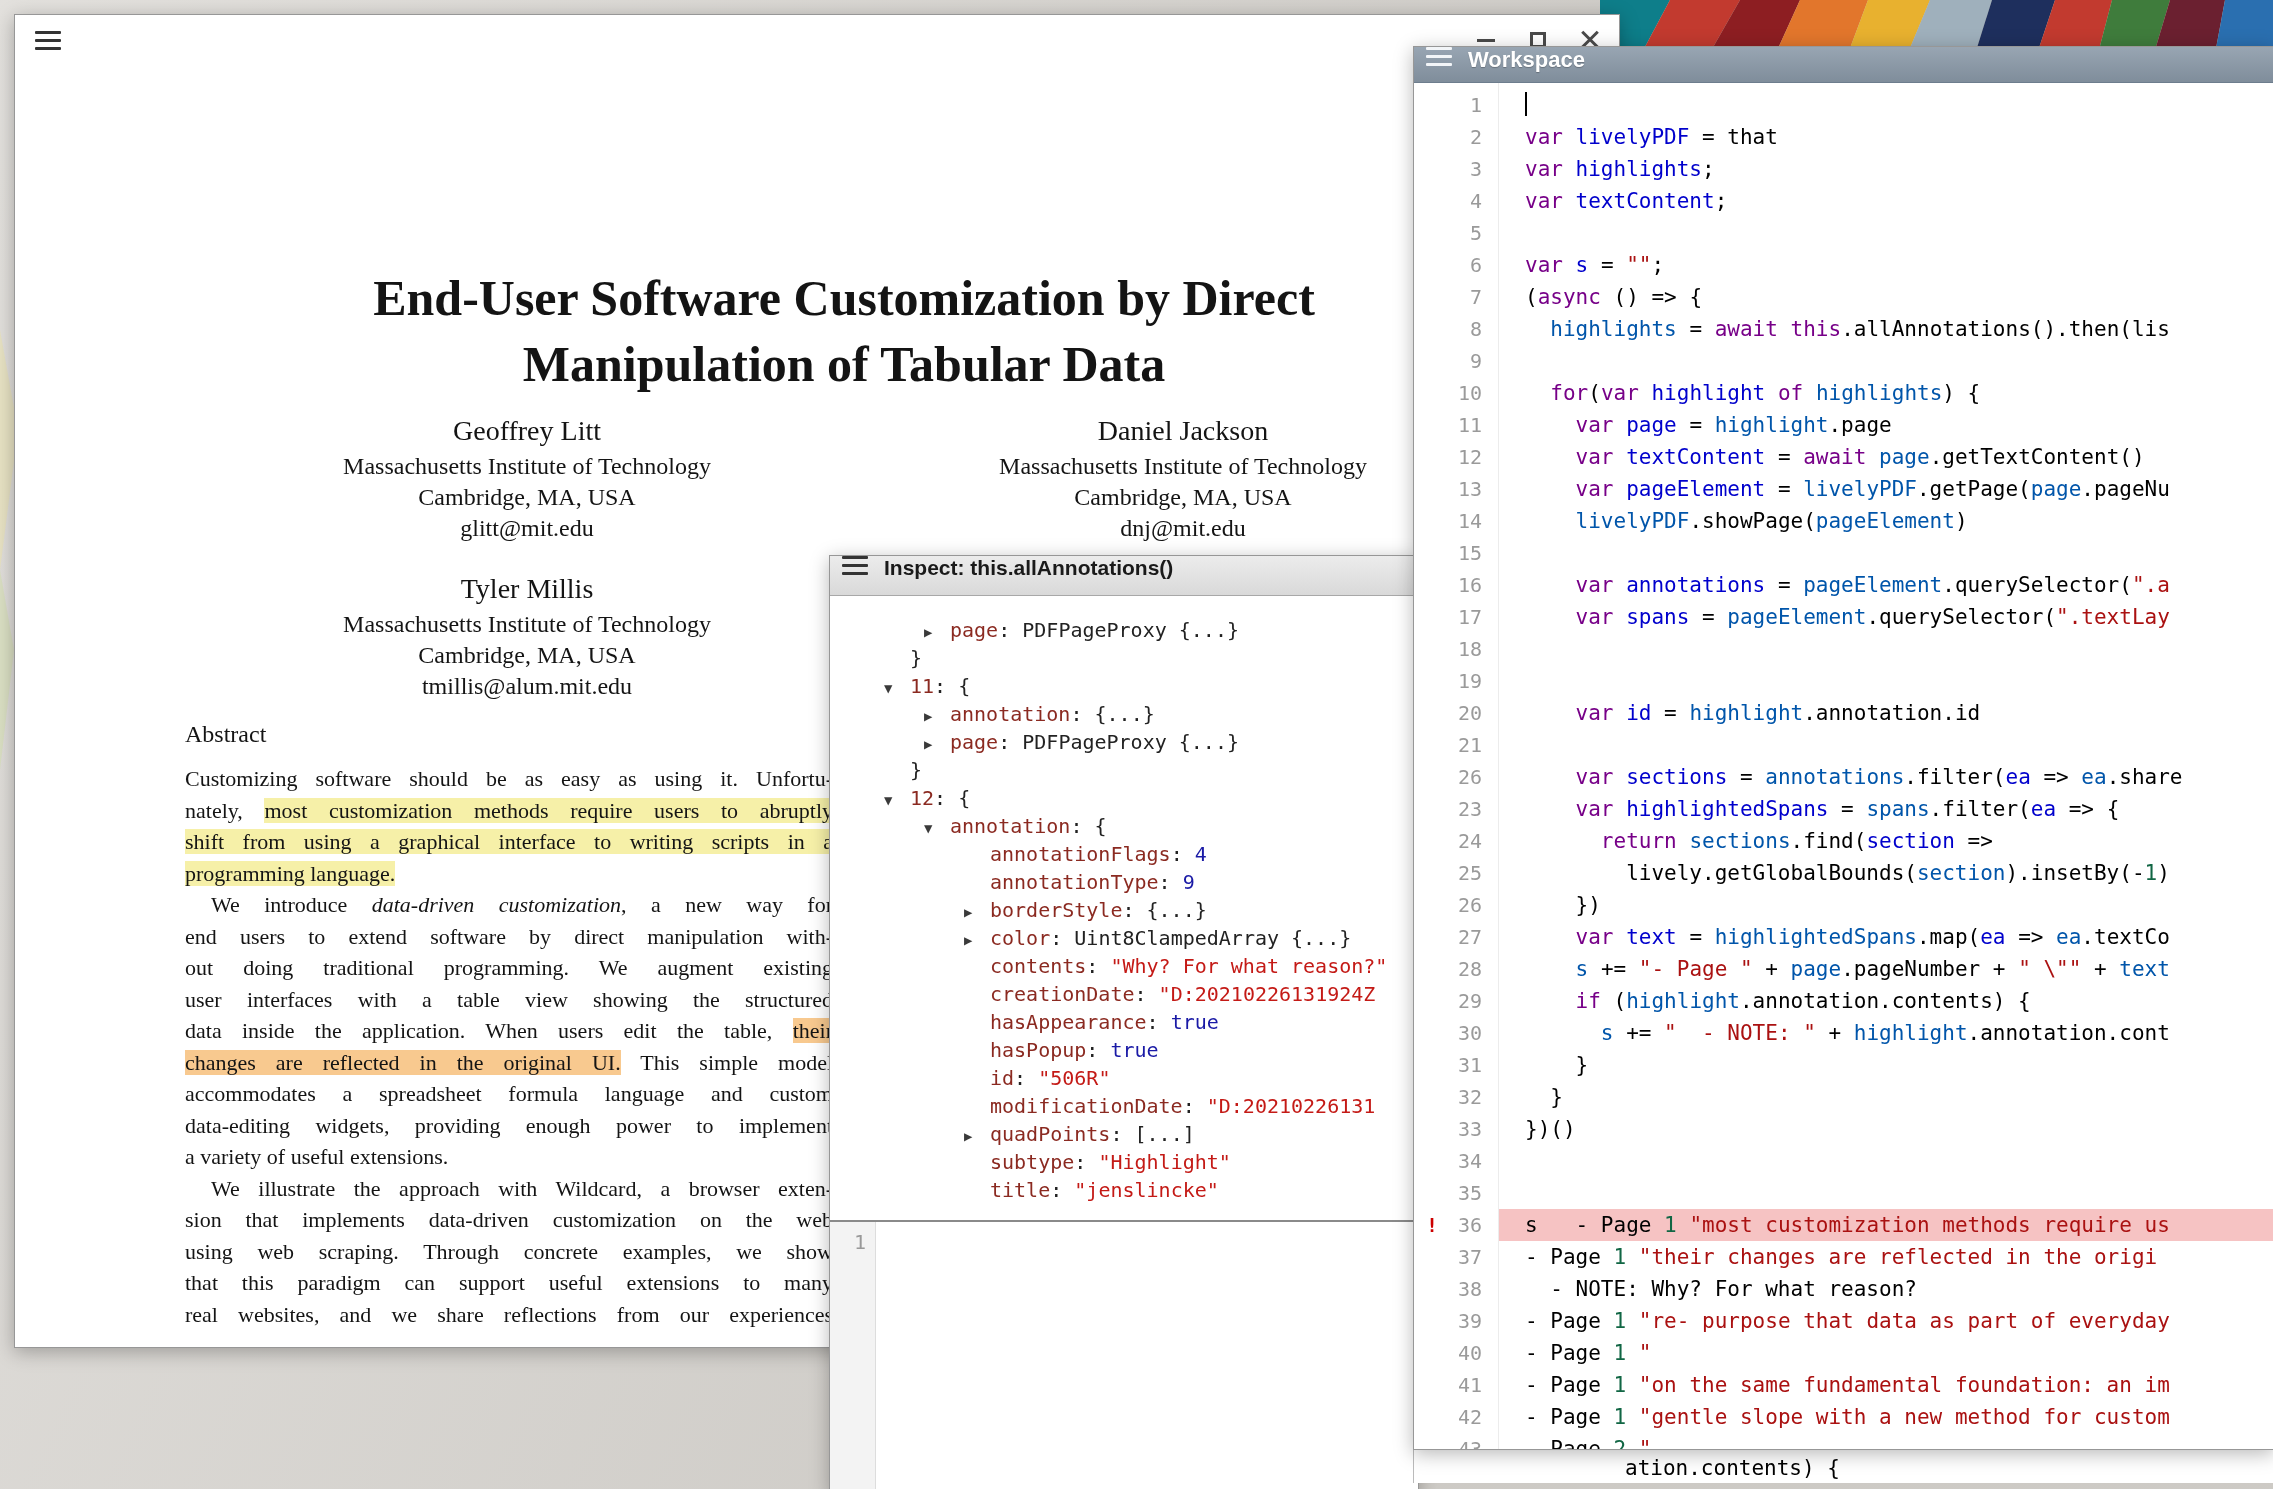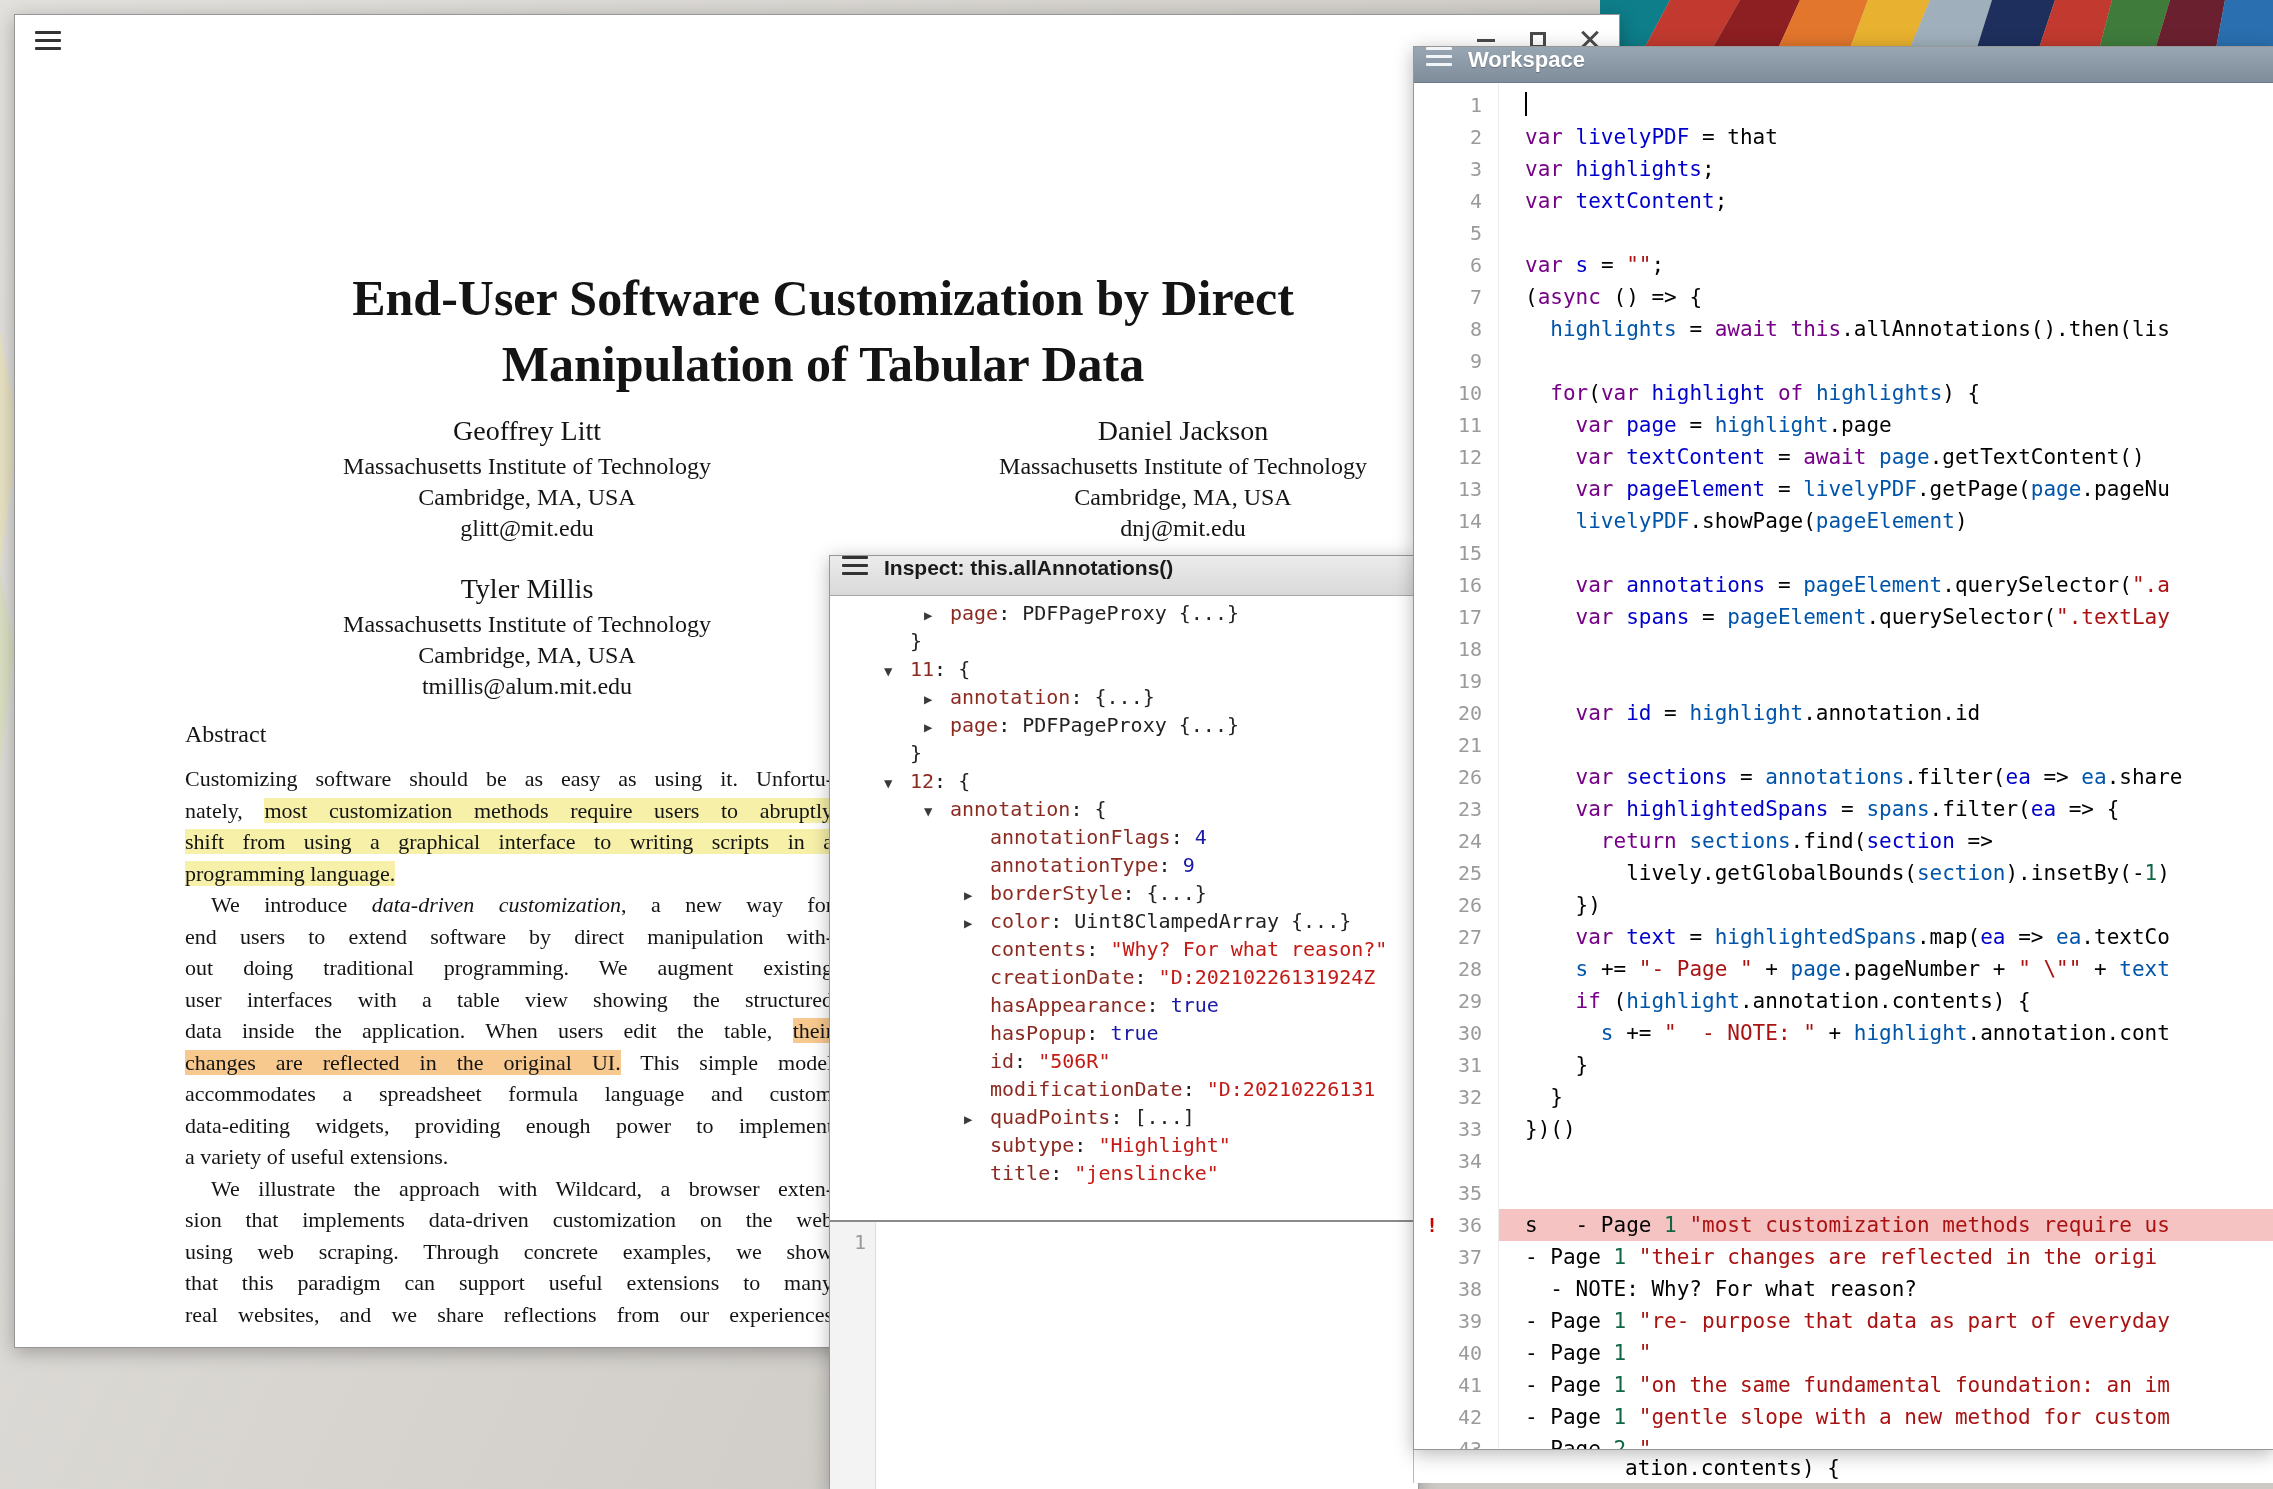--- a/index.html
+++ b/index.html
@@ -19,21 +19,21 @@
   .burger.white i{background:#f2f5f8;}
   #pdf-menu{position:absolute;left:20px;top:16px;}
   #pdf-controls{position:absolute;right:16px;top:12px;display:flex;gap:26px;align-items:center;}
   .wc{width:26px;height:26px;position:relative;cursor:pointer;}
   .wc-min:after{content:"";position:absolute;left:4px;right:4px;top:12px;height:3px;background:#4a4a4a;}
   .wc-max:after{content:"";position:absolute;left:5px;right:5px;top:5px;bottom:5px;border:3px solid #4a4a4a;}
   .wc-close:before,.wc-close:after{content:"";position:absolute;left:2px;right:2px;top:11px;height:3px;background:#4a4a4a;}
   .wc-close:before{transform:rotate(45deg);} .wc-close:after{transform:rotate(-45deg);}
 
   .paper{position:absolute;inset:0;font-family:"Liberation Serif", serif;color:#141414;}
-  .paper-title{position:absolute;left:128px;top:250px;width:1360px;text-align:center;
+  .paper-title{position:absolute;left:149px;top:250px;width:1360px;text-align:center;
     font-weight:bold;font-size:50px;line-height:66px;}
   .author-col{position:absolute;width:520px;text-align:center;}
   .author-col.a0{left:252px;top:398px;} .author-col.a1{left:908px;top:398px;} .author-col.a2{left:252px;top:556px;}
   .author-name{font-size:28px;line-height:36px;margin-bottom:2px;}
   .author-line{font-size:24px;line-height:31px;}
   .abstract-h{position:absolute;left:170px;top:706px;font-size:24px;font-weight:normal;}
   #abstract{position:absolute;left:170px;top:748px;width:648px;font-size:22px;line-height:31.5px;}
   .abs-line{text-align:justify;text-align-last:justify;height:31.5px;overflow:hidden;}
   .abs-line.last{text-align-last:left;}
   .abs-line.ind{text-indent:26px;}
@@ -44,21 +44,21 @@
   
   .titlebar{height:40px;display:flex;gap:16px;padding:0 12px;box-sizing:border-box;cursor:move;}
   .titlebar.light{background:linear-gradient(var(--inspect-titlebar,#ececec), #d9d9d9);border-bottom:1px solid #a8a8a8;color:#1a1a1a;}
   .titlebar.blue{height:36px;background:linear-gradient(rgba(255,255,255,.12), rgba(0,0,0,.08)), var(--workspace-titlebar,#8a99a8);
     border-bottom:1px solid #6d7d8d;color:#fff;}
   .titlebar .t{font-weight:bold;font-size:21px;white-space:nowrap;}
   .titlebar.blue .t{font-size:22px;text-shadow:0 1px 1px rgba(0,0,0,.25);}
 
   
   #inspect-window{left:829px;top:555px;width:590px;height:940px;z-index:2;display:flex;flex-direction:column;overflow:hidden;}
-  #inspect-tree{height:624px;padding-top:3px;font:20px/28px "DejaVu Sans Mono", monospace;overflow:hidden;box-sizing:border-box;}
+  #inspect-tree{height:624px;padding-top:20px;font:20px/28px "DejaVu Sans Mono", monospace;overflow:hidden;box-sizing:border-box;}
   .tree-row{height:28px;white-space:pre;cursor:default;}
   .tree-row.lvl1{padding-left:54px;} .tree-row.lvl2{padding-left:94px;} .tree-row.lvl3{padding-left:134px;}
   .arrow{display:inline-block;width:26px;color:#3a3a3a;font-size:14px;}
   .ik-pl{color:#222;} .ik-key{color:var(--tree-key,#8b2a21);}
   .ik-str{color:var(--tree-string,#c41a16);} .ik-num,.ik-atom{color:var(--tree-value,#1a1aa6);}
   .inspect-editor{flex:1;display:flex;border-top:2px solid #8a8a8a;background:#fff;}
   .inspect-editor .igut{width:46px;background:#f3f3f3;border-right:1px solid #ddd;color:#999;
     font:20px "DejaVu Sans Mono", monospace;text-align:right;padding:8px 9px 0 0;box-sizing:border-box;}
 
   

